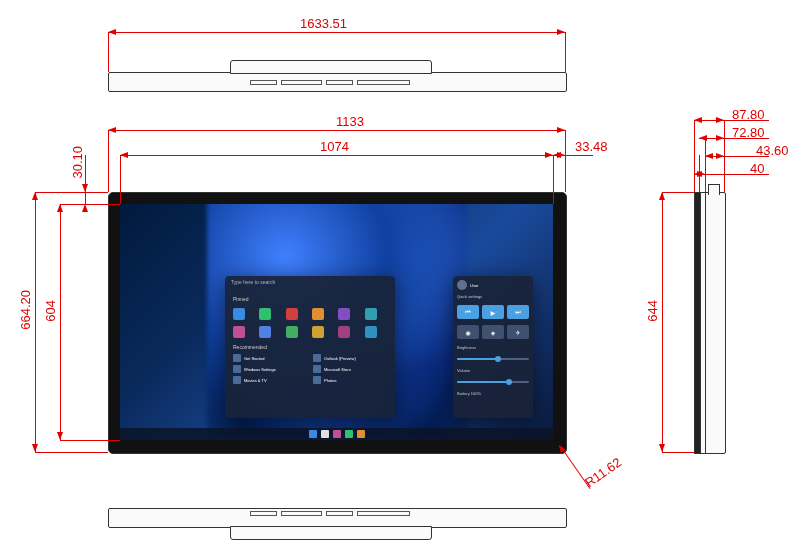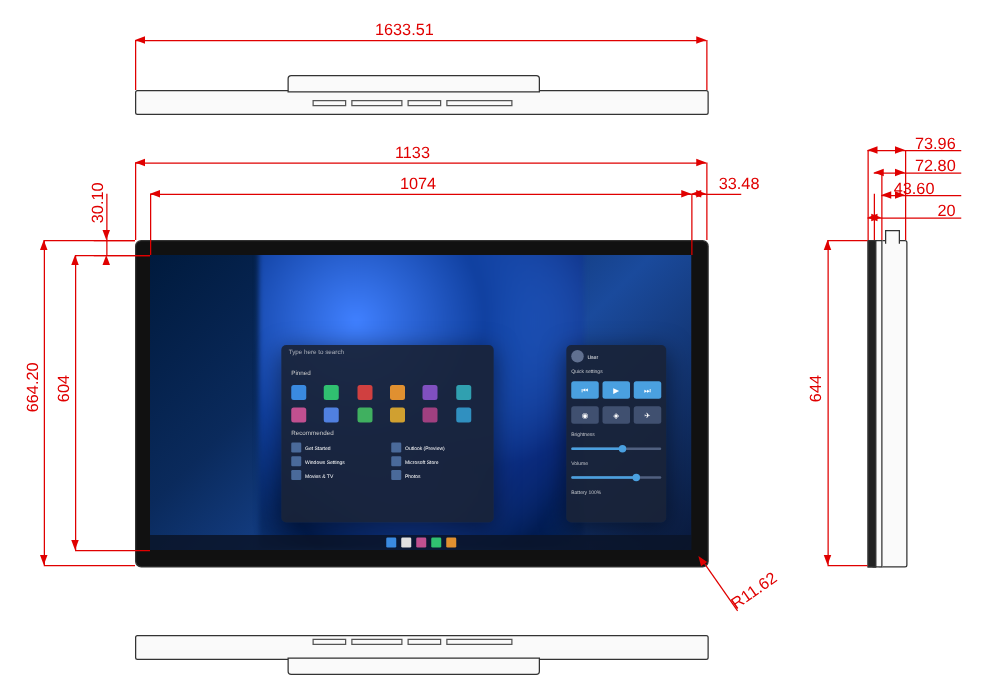--- a/index.html
+++ b/index.html
@@ -300,21 +300,21 @@
       <div class="tb-icon" style="background: rgb(48, 192, 112);"></div>
       <div class="tb-icon" style="background: rgb(224, 144, 48);"></div>
     </div>
 </div>
 
 <div class="dim-line h" style="left:108px; top:130px; width:457px;"></div>
 <div class="arrow-l" style="left:108px; top:127px;"></div>
 <div class="arrow-r" style="left:557px; top:127px;"></div>
 <div class="ext-line" style="left:108px; top:130px; width:1px; height:62px; background:#e00000;"></div>
 <div class="ext-line" style="left:565px; top:130px; width:1px; height:62px; background:#e00000;"></div>
-<div class="dim-text" style="left:316px; top:114px;">1133</div>
+<div class="dim-text" style="left:336px; top:114px;">1133</div>
 
 <div class="dim-line h" style="left:120px; top:155px; width:433px;"></div>
 <div class="arrow-l" style="left:120px; top:152px;"></div>
 <div class="arrow-r" style="left:545px; top:152px;"></div>
 <div class="ext-line" style="left:120px; top:155px; width:1px; height:49px; background:#e00000;"></div>
 <div class="ext-line" style="left:553px; top:155px; width:1px; height:49px; background:#e00000;"></div>
 <div class="dim-text" style="left:320px; top:139px;">1074</div>
 
 <div class="dim-line h" style="left:553px; top:155px; width:40px;"></div>
 <div class="arrow-l" style="left:553px; top:152px;"></div>
@@ -359,36 +359,36 @@
 <div class="dim-text vert" style="left:645px; top:300px;">644</div>
 
 <div class="ext-line" style="left:694px; top:120px; width:1px; height:72px; background:#e00000;"></div>
 <div class="ext-line" style="left:699px; top:155px; width:1px; height:37px; background:#e00000;"></div>
 <div class="ext-line" style="left:705px; top:140px; width:1px; height:52px; background:#e00000;"></div>
 <div class="ext-line" style="left:724px; top:120px; width:1px; height:72px; background:#e00000;"></div>
 
 <div class="dim-line h" style="left:694px; top:120px; width:75px;"></div>
 <div class="arrow-l" style="left:694px; top:117px;"></div>
 <div class="arrow-r" style="left:716px; top:117px;"></div>
-<div class="dim-text" style="left:732px; top:107px;">73.96</div>
+<div class="dim-text" style="left:732px; top:107px;">87.80</div>
 
 <div class="dim-line h" style="left:699px; top:138px; width:70px;"></div>
 <div class="arrow-l" style="left:699px; top:135px;"></div>
 <div class="arrow-r" style="left:716px; top:135px;"></div>
 <div class="dim-text" style="left:732px; top:125px;">72.80</div>
 
 <div class="dim-line h" style="left:705px; top:156px; width:64px;"></div>
 <div class="arrow-l" style="left:705px; top:153px;"></div>
 <div class="arrow-r" style="left:716px; top:153px;"></div>
-<div class="dim-text" style="left:715px; top:143px;">43.60</div>
+<div class="dim-text" style="left:756px; top:143px;">43.60</div>
 
 <div class="dim-line h" style="left:694px; top:174px; width:75px;"></div>
 <div class="arrow-l" style="left:694px; top:171px;"></div>
 <div class="arrow-r" style="left:697px; top:171px;"></div>
-<div class="dim-text" style="left:750px; top:161px;">20</div>
+<div class="dim-text" style="left:750px; top:161px;">40</div>
 
 <div class="outline" style="left:108px; top:508px; width:457px; height:18px; border-radius:2px;"></div>
 <div class="outline" style="left:230px; top:526px; width:200px; height:12px; border-bottom-left-radius:3px; border-bottom-right-radius:3px;"></div>
 <div style="position:absolute; left:250px; top:511px; width:160px; height:5px; display:flex; gap:4px;">
   <div style="flex:1; border:1px solid #555;"></div>
   <div style="flex:1.5; border:1px solid #555;"></div>
   <div style="flex:1; border:1px solid #555;"></div>
   <div style="flex:2; border:1px solid #555;"></div>
 </div>
 

